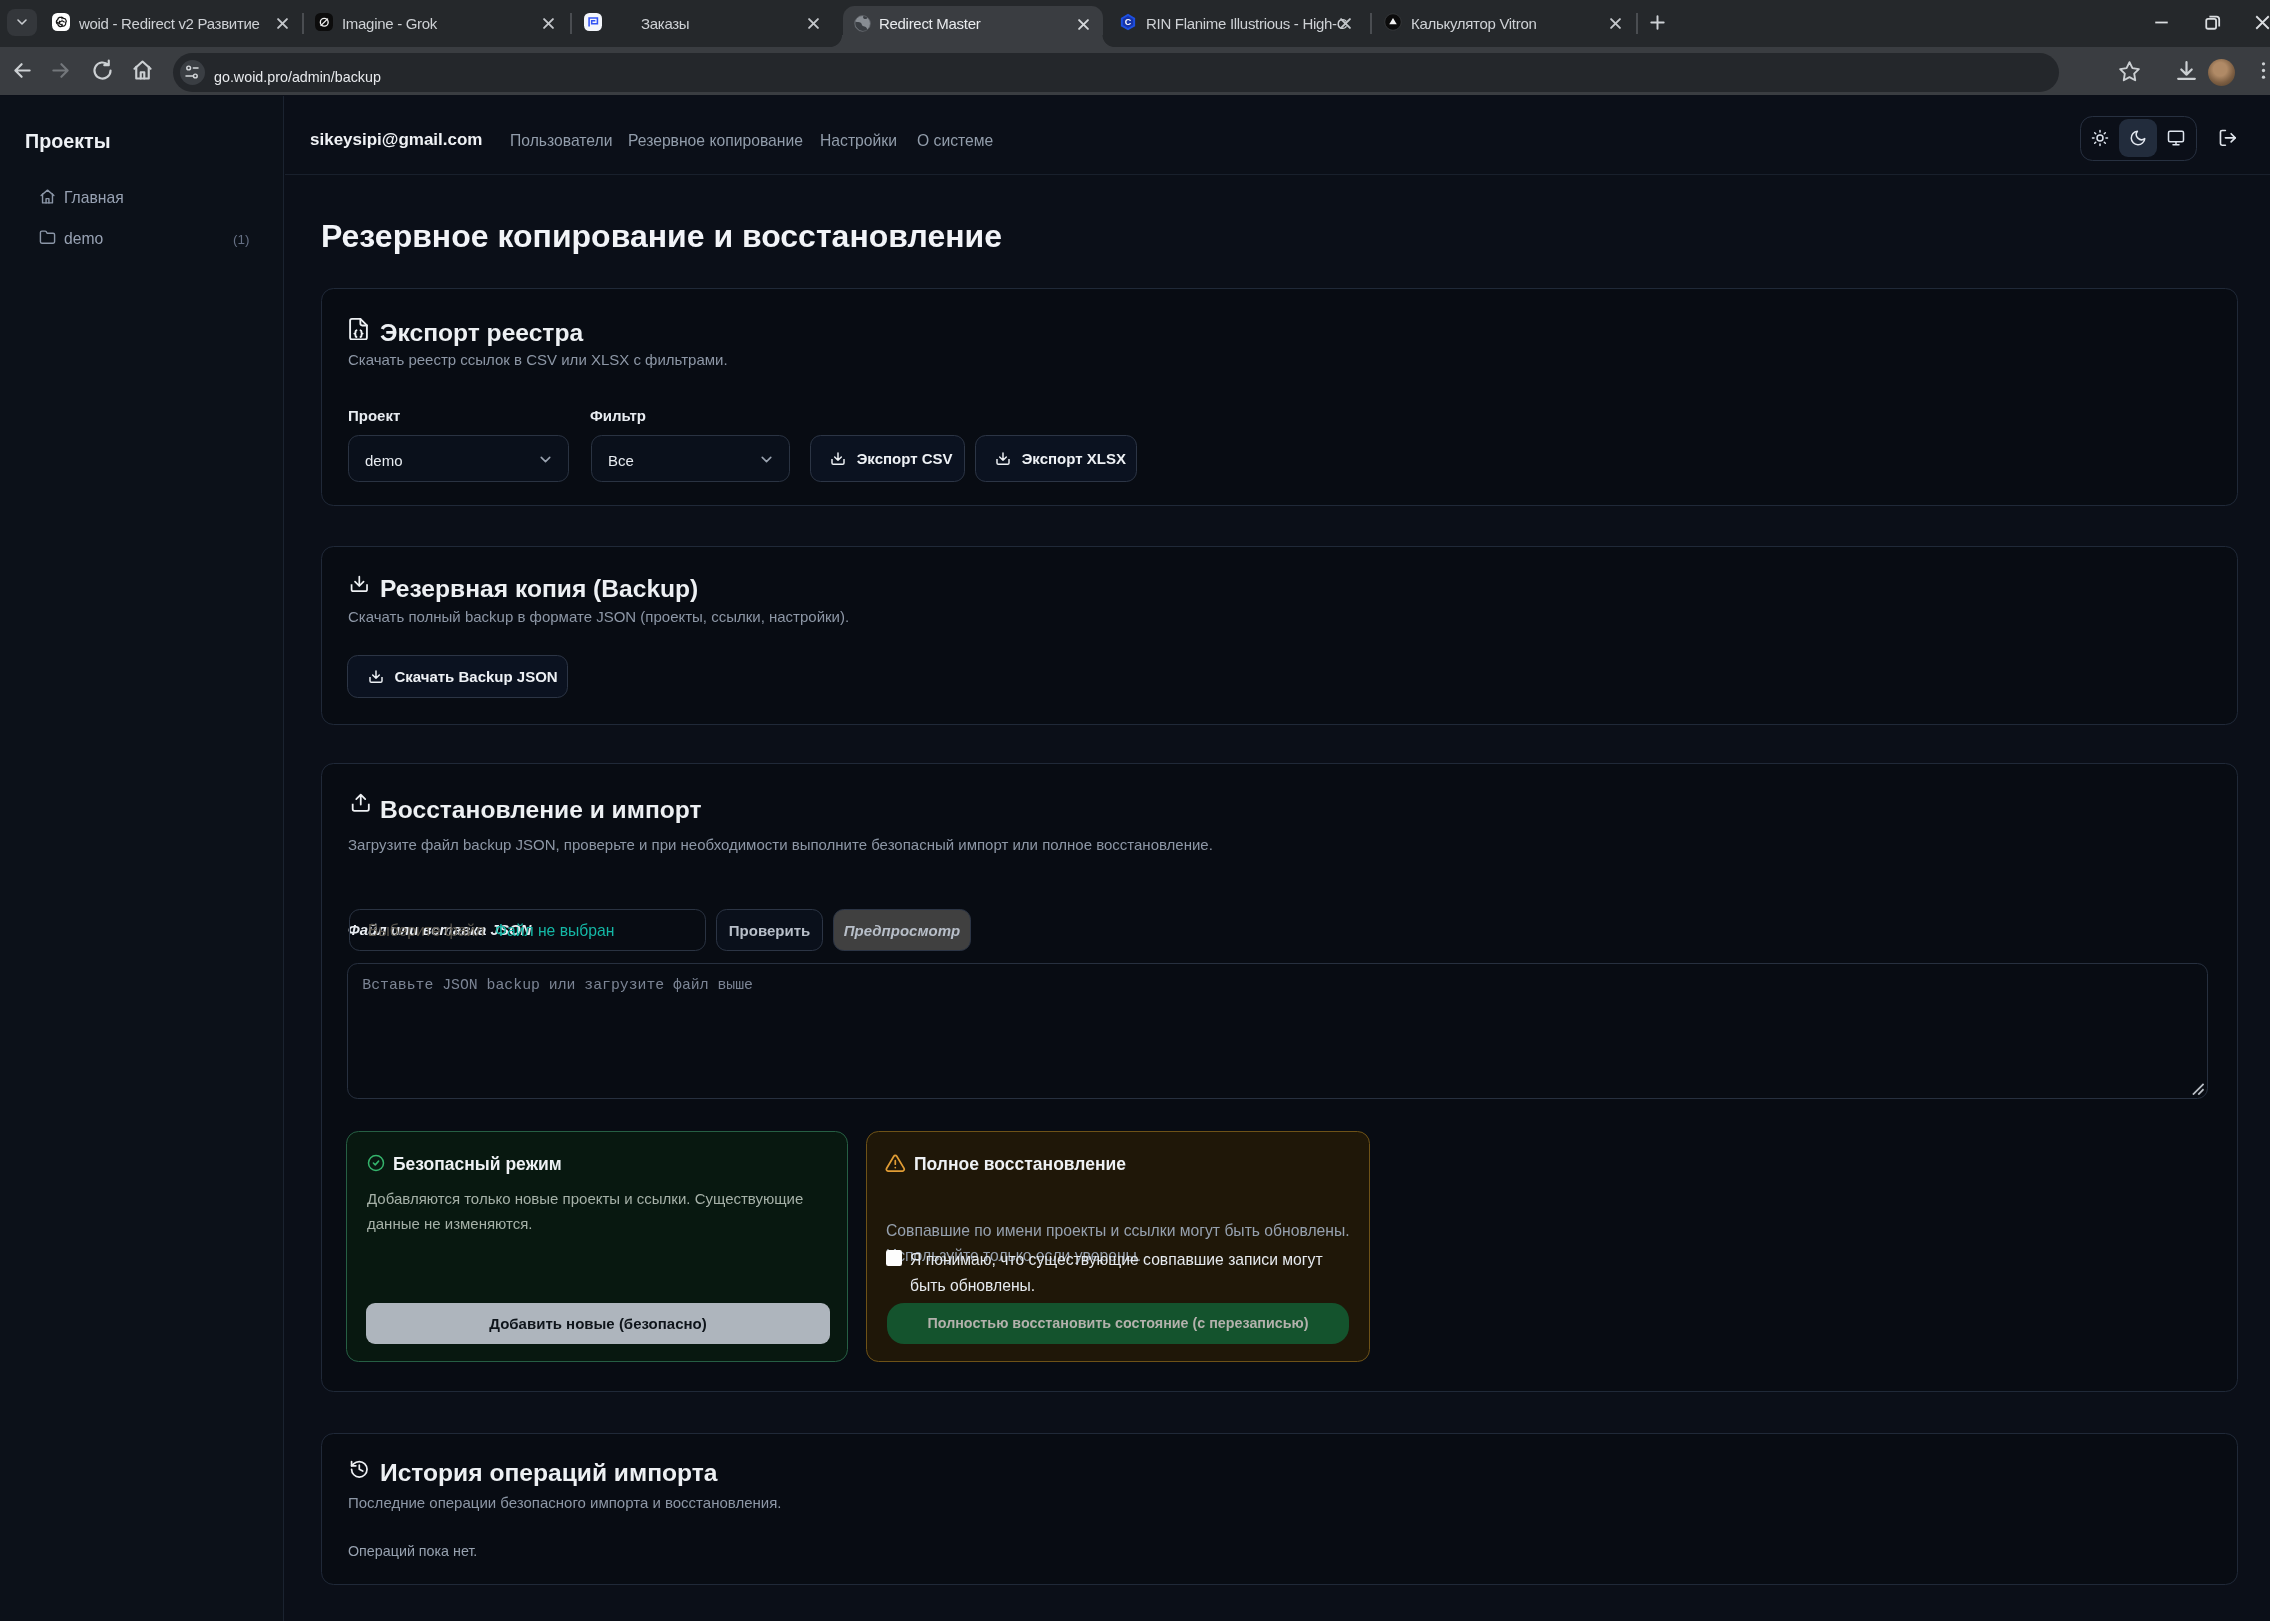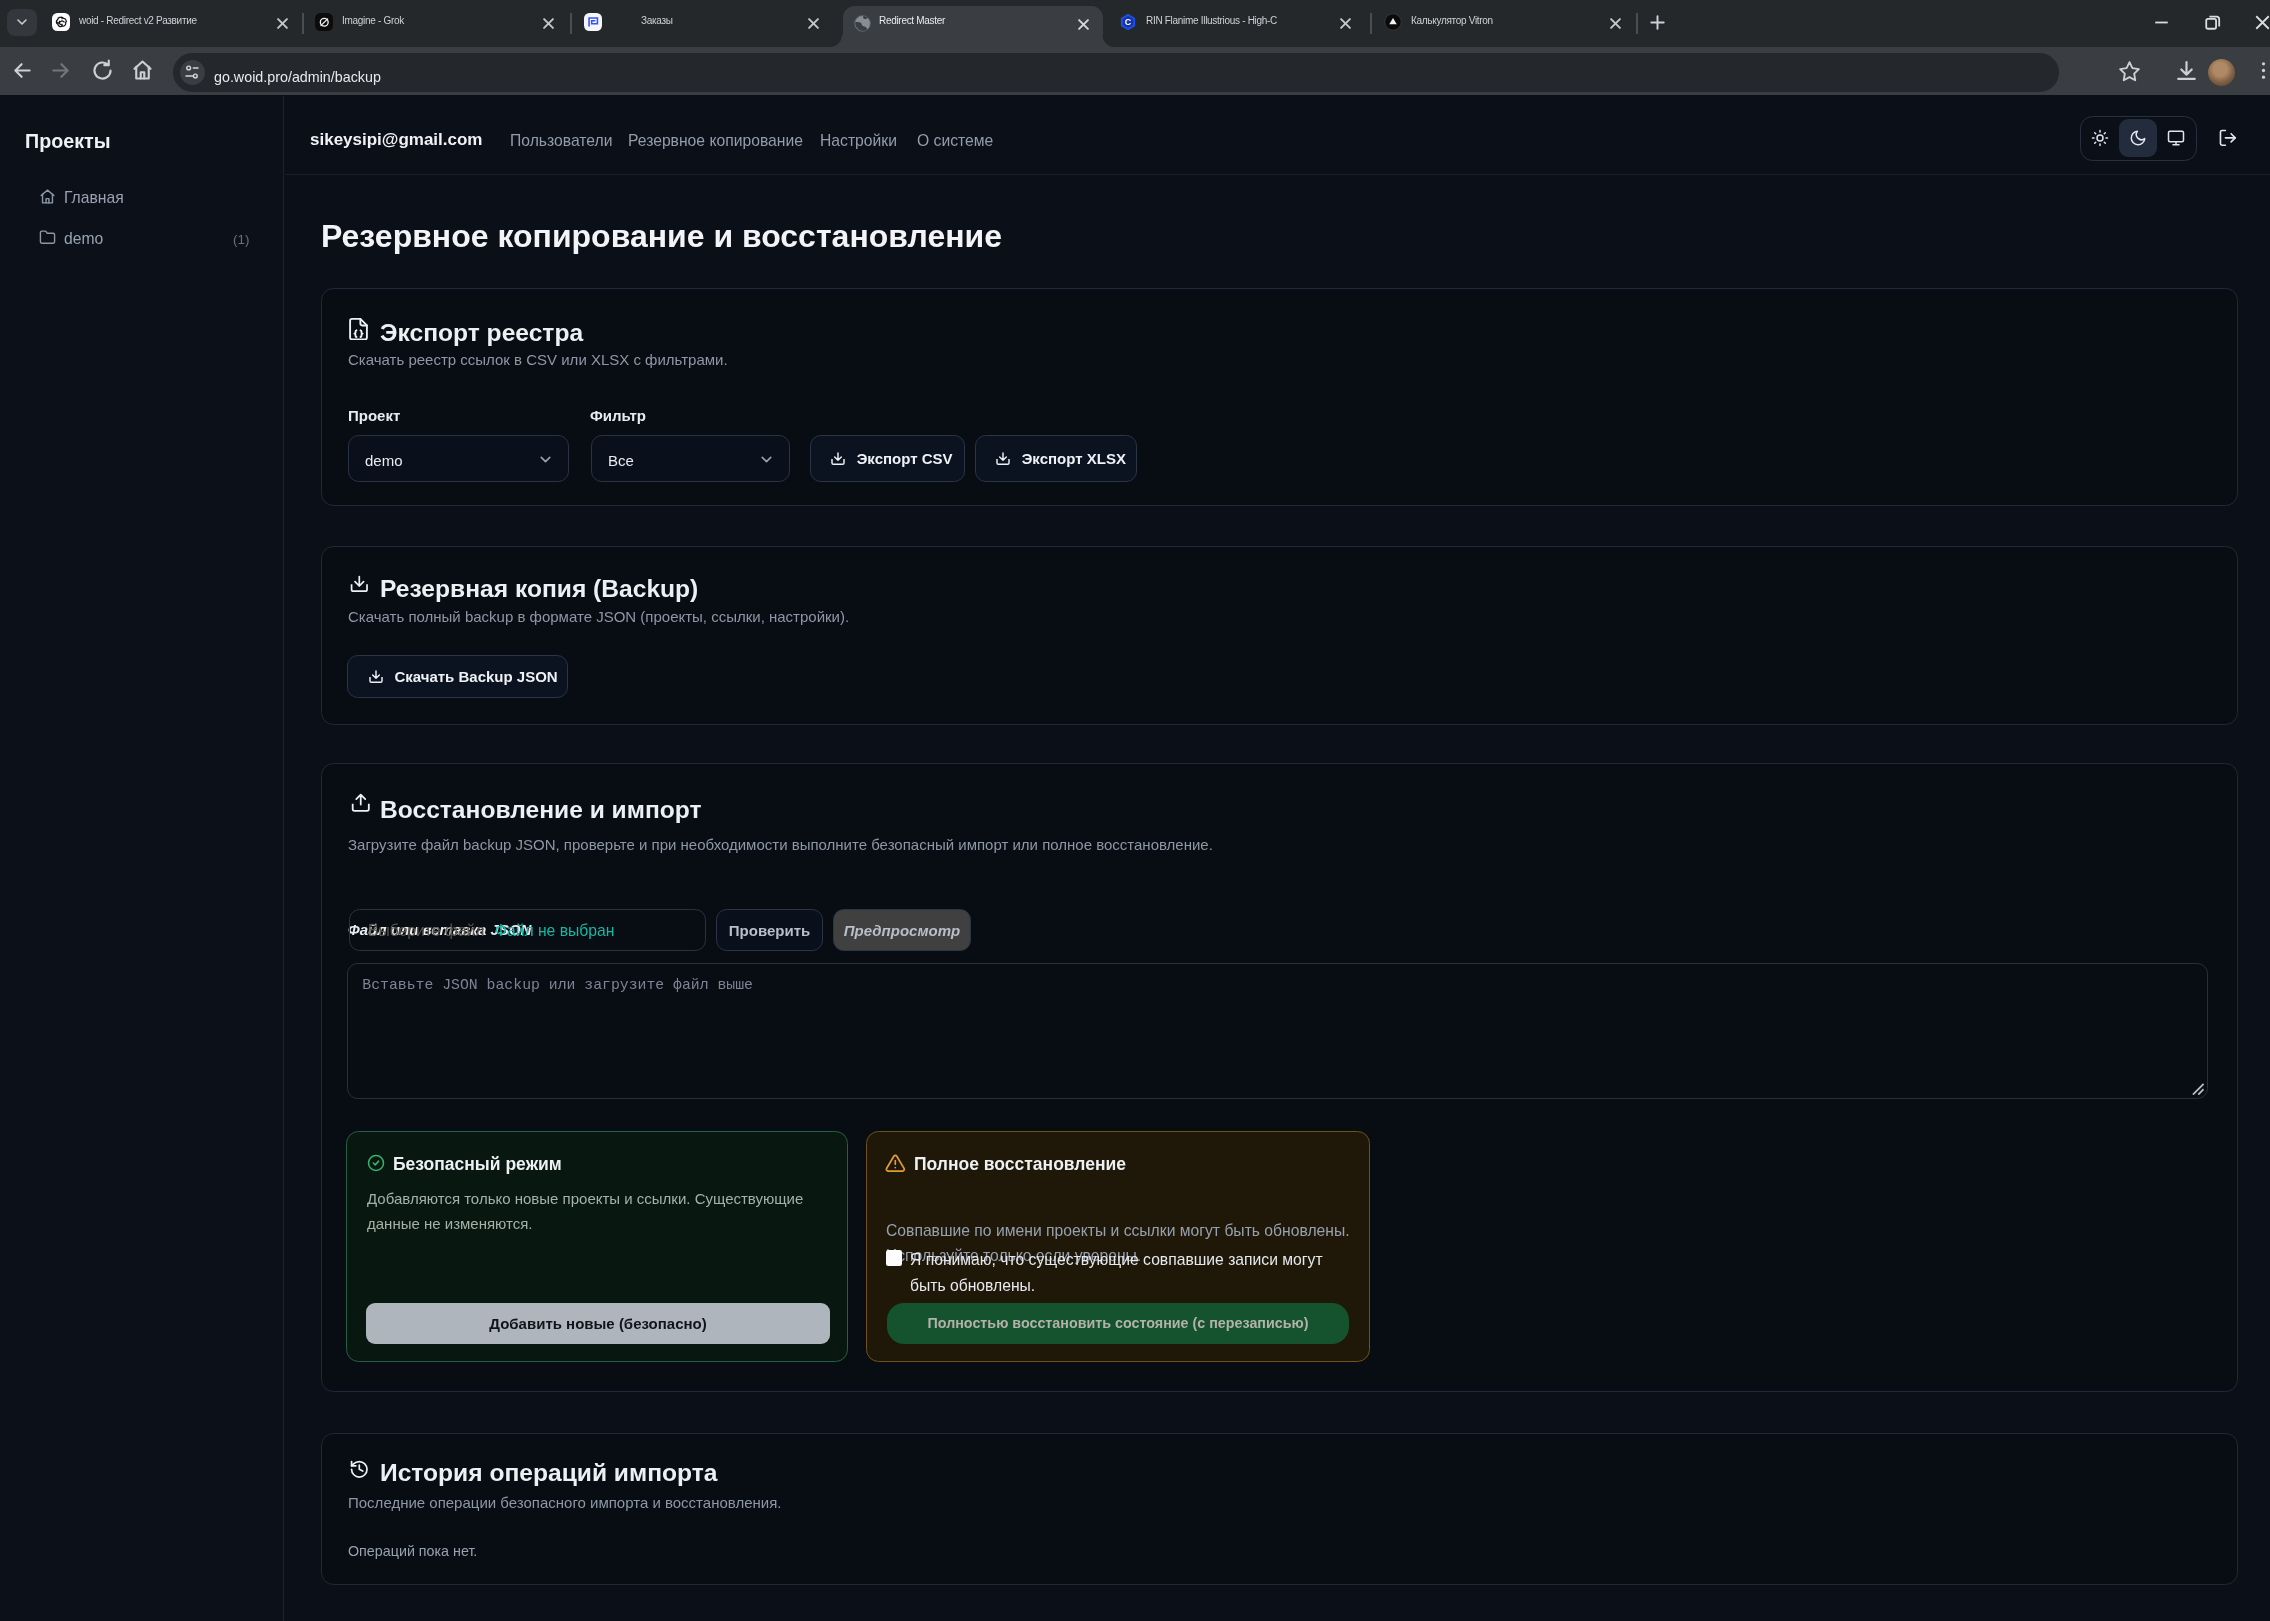--- a/index.html
+++ b/index.html
@@ -2,21 +2,21 @@
 <html style="font-size:14.3px"><head>
 <meta charset="utf-8">
 <style>
 * { margin:0; padding:0; box-sizing:border-box; }
 html,body { width:2270px; height:1621px; background:#0b0f18; font-family:"Liberation Sans",sans-serif; overflow:hidden; }
 #page { position:relative; width:2270px; height:1621px; }
 .abs { position:absolute; }
 
 #tabstrip { position:absolute; left:0; top:0; width:2270px; height:47px; background:#25282b; }
 #toolbar { position:absolute; left:0; top:47px; width:2270px; height:48px; background:#3a3d41; }
-.tabtxt { position:absolute; top:15px; font-size:10px; letter-spacing:-0.3px; color:#ced1d5; white-space:nowrap; }
+.tabtxt { position:absolute; top:15px; font-size:15px; letter-spacing:-0.3px; color:#ced1d5; white-space:nowrap; }
 .tabx { position:absolute; top:11.6px; width:23px; height:23px; }
 .tdiv { position:absolute; top:12.5px; width:1.8px; height:21.5px; background:#4a4d51; }
 #activetab { position:absolute; left:843px; top:6.3px; width:260px; height:41px; background:#3a3d41; border-radius:11.6px 11.6px 0 0; }
 #gussL { position:absolute; left:830px; top:35px; width:12.5px; height:12.5px; background:radial-gradient(circle 12.5px at 0px 0px, #25282b 11.6px, #3a3d41 12.4px); }
 #gussR { position:absolute; left:1102px; top:35px; width:12.5px; height:12.5px; background:radial-gradient(circle 12.5px at 12.5px 0px, #25282b 11.6px, #3a3d41 12.4px); }
 .favicon { position:absolute; top:13.4px; width:18px; height:18px; }
 #urlpill { position:absolute; left:173px; top:53px; width:1886px; height:39px; border-radius:19.7px; background:#24272b; }
 .tbicon { position:absolute; top:58px; width:25px; height:25px; }
 #urltext { position:absolute; left:214px; top:69px; font-size:14.3px; letter-spacing:0; color:#e8eaed; }
 

